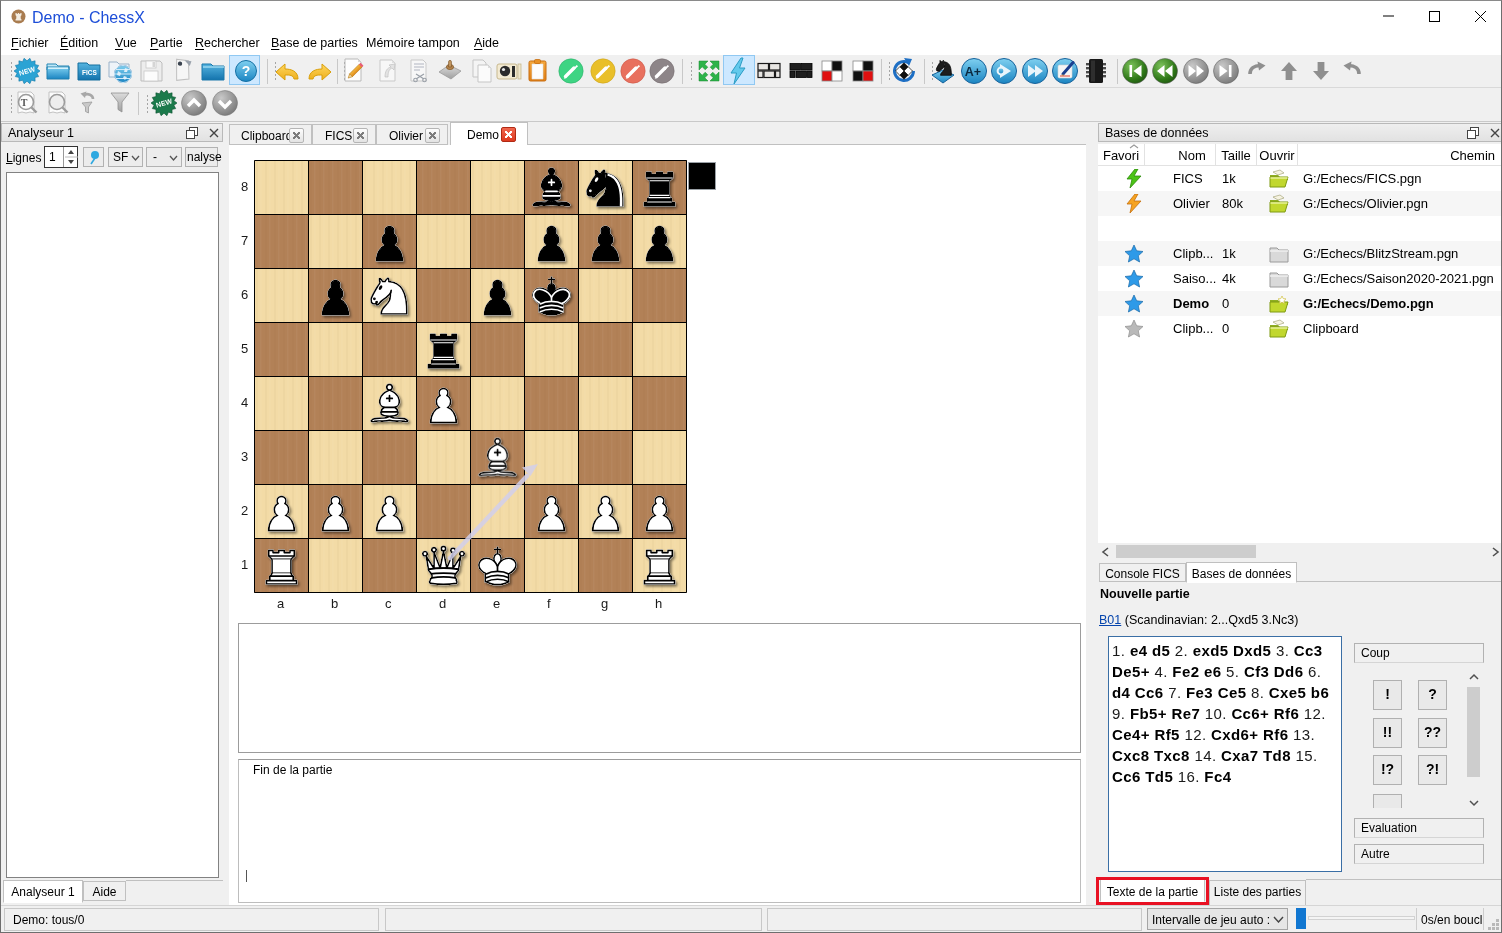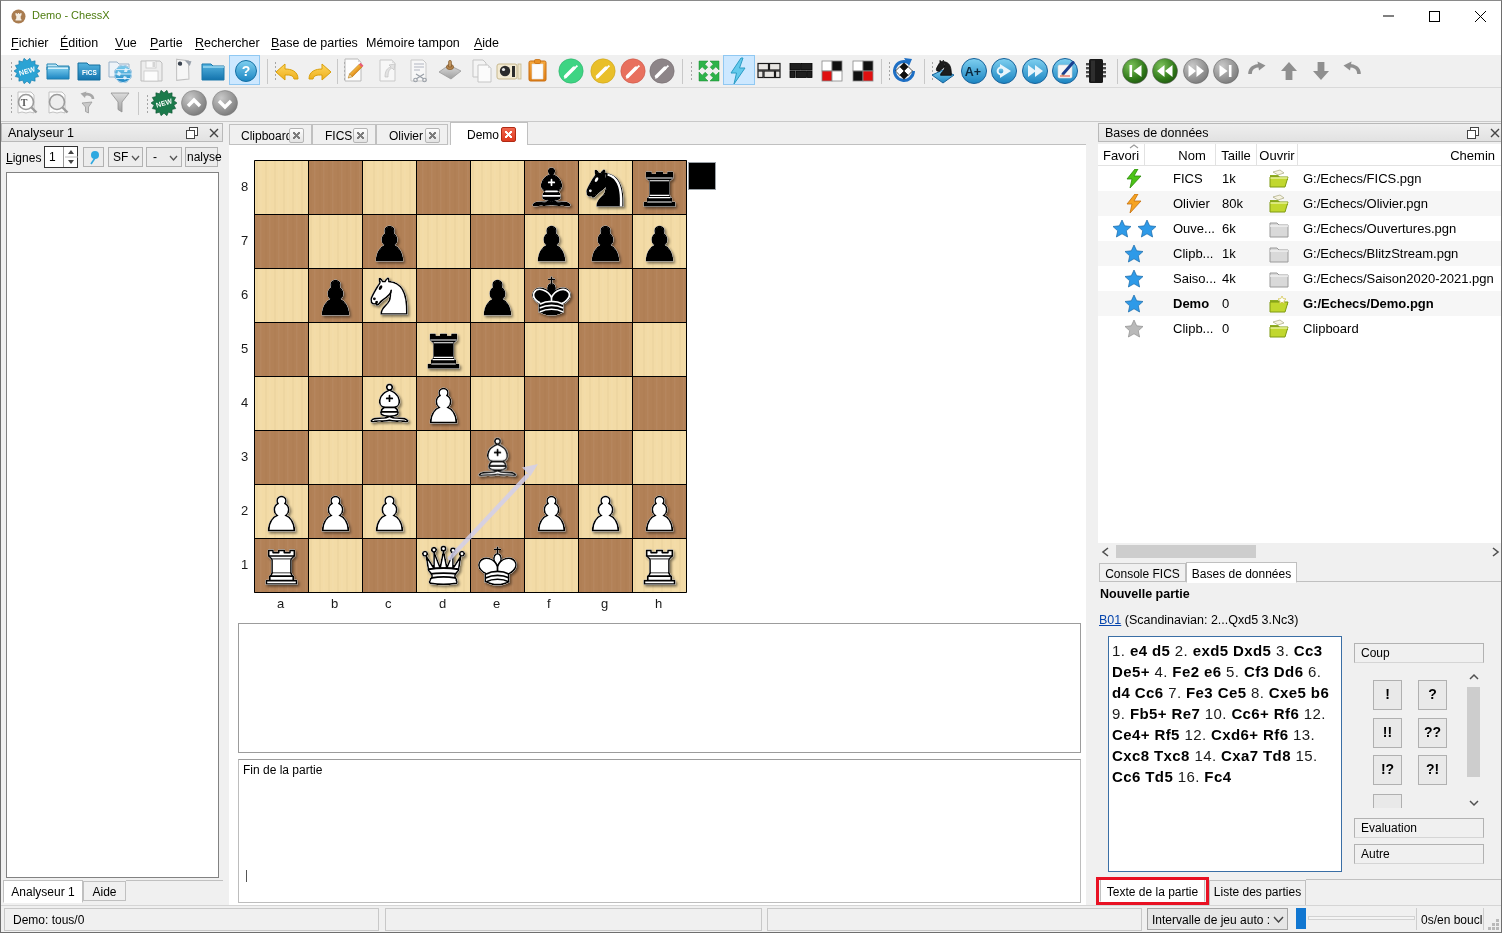--- a/index.html
+++ b/index.html
@@ -1,20 +1,20 @@
 <!DOCTYPE html>
 <html><head><meta charset="utf-8">
 <style>
 *{margin:0;padding:0;box-sizing:border-box}
 html,body{width:1502px;height:933px;overflow:hidden}
 body{font-family:"Liberation Sans",sans-serif;background:#fff;position:relative;border:1px solid #6e6e6e;border-top:1px solid #8a8a8a}
 .abs{position:absolute}
 
 #titlebar{position:absolute;left:0;top:0;width:1500px;height:30px;background:#fff}
-#title-text{position:absolute;left:31px;top:8px;font-size:11px;color:#4d7c0f}
+#title-text{position:absolute;left:31px;top:8px;font-size:16px;color:#1d4ed8}
 .winbtn{position:absolute;top:0;width:46px;height:30px}
 
 #menubar{position:absolute;left:0;top:30px;width:1500px;height:24px;background:#fff;font-size:12.5px;color:#000}
 #menubar span.mi{position:absolute;top:5px}
 #menubar u{text-decoration:underline;text-underline-offset:2px}
 
 #tb1{position:absolute;left:0;top:54px;width:1500px;height:33px;background:#f0f0f0;border-bottom:1px solid #d9d9d9}
 #tb2{position:absolute;left:0;top:87px;width:1500px;height:34px;background:#f0f0f0;border-bottom:1px solid #c9c9c9}
 .ti{position:absolute;width:28px;height:28px}
 .tsep{position:absolute;top:4px;width:1px;height:25px;background:#c8c8c8}
@@ -38,21 +38,21 @@
  linear-gradient(-45deg,transparent 42%,#7d7d7d 42%,#7d7d7d 58%,transparent 58%)}
 .tclose.red{background:linear-gradient(#f0674f,#de3a20);border:1px solid #b02a14}
 .tclose.red::before{background:linear-gradient(45deg,transparent 42%,#fff 42%,#fff 58%,transparent 58%),linear-gradient(-45deg,transparent 42%,#fff 42%,#fff 58%,transparent 58%)}
 
 #center{position:absolute;left:228px;top:0;width:857px;height:783px;background:#fff}
 #ctabs{position:absolute;left:0;top:0;width:857px;height:23px;background:#f0f0f0;font-size:11.5px}
 #board{position:absolute;left:25px;top:38px;width:433px;height:433px}
 .blbl{position:absolute;font-size:13px;color:#1a1a1a}
 #tomove{position:absolute;left:459px;top:40px;width:28px;height:28px;background:#000;border:1px solid #9aa0a6}
 #cbox1{position:absolute;left:9px;top:501px;width:843px;height:130px;background:#fff;border:1px solid #9c9c9c}
-#cbox2{position:absolute;left:9px;top:637px;width:843px;height:144px;background:#fff;border:1px solid #bdbdbd;border-top:1px solid #9c9c9c;font-size:12px;padding:3px 4px}
+#cbox2{position:absolute;left:9px;top:637px;width:843px;height:144px;background:#fff;border:1px solid #bdbdbd;border-top:1px solid #9c9c9c;font-size:12px;padding:3px 14px}
 
 #rdock{position:absolute;left:1097px;top:0;width:405px;height:783px;background:#f0f0f0}
 #dbtable{position:absolute;left:0;top:22px;width:405px;height:399px;background:#fff;font-size:13px;color:#000}
 .hcell{position:absolute;top:0;height:21px;border-right:1px solid #e2e2e2;text-align:center;padding-top:4px;background:#fff}
 .drow{position:absolute;left:0;width:405px;height:25px}
 .drow.alt{background:#f6f6f6}
 .dcell{position:absolute;top:5px;white-space:nowrap;overflow:hidden}
 #hscroll{position:absolute;left:0;top:421px;width:405px;height:17px;background:#f0f0f0}
 #rtabs{position:absolute;left:0;top:440px;width:405px;height:20px}
 #gamebox{position:absolute;left:10px;top:514px;width:234px;height:236px;background:#fff;border:1px solid #3a6ea5;font-size:15px;letter-spacing:0.4px;line-height:21px;padding:3px 3px;color:#1a1a1a;white-space:nowrap;overflow:hidden}
@@ -718,34 +718,20 @@
         <svg class="abs" style="left:27px;top:3px" width="18" height="20">
             <use href="#i-bolto"></use>
           </svg>
         <div class="dcell" style="left:75px">Olivier</div>
           <div class="dcell" style="left:124px">80k</div>
         <svg class="abs" style="left:170px;top:3px" width="22" height="19">
             <use href="#i-fopen"></use>
           </svg>
         <div class="dcell" style="left:205px">G:/Echecs/Olivier.pgn</div>
       </div>
-      <div class="drow" style="top:72px">
-        <svg class="abs" style="left:15px;top:4px" width="19" height="18">
-            <use href="#i-star"></use>
-          </svg>
-        <svg class="abs" style="left:40px;top:4px" width="19" height="18">
-            <use href="#i-star"></use>
-          </svg>
-        <div class="dcell" style="left:75px">Ouve...</div>
-          <div class="dcell" style="left:124px">6k</div>
-        <svg class="abs" style="left:170px;top:3px" width="22" height="19">
-            <use href="#i-fgray"></use>
-          </svg>
-        <div class="dcell" style="left:205px">G:/Echecs/Ouvertures.pgn</div>
-      </div>
       <div class="drow alt" style="top:97px">
         <svg class="abs" style="left:27px;top:4px" width="19" height="18">
             <use href="#i-star"></use>
           </svg>
         <div class="dcell" style="left:75px">Clipb...</div>
           <div class="dcell" style="left:124px">1k</div>
         <svg class="abs" style="left:170px;top:3px" width="22" height="19">
             <use href="#i-fgray"></use>
           </svg>
         <div class="dcell" style="left:205px">G:/Echecs/BlitzStream.pgn</div>

